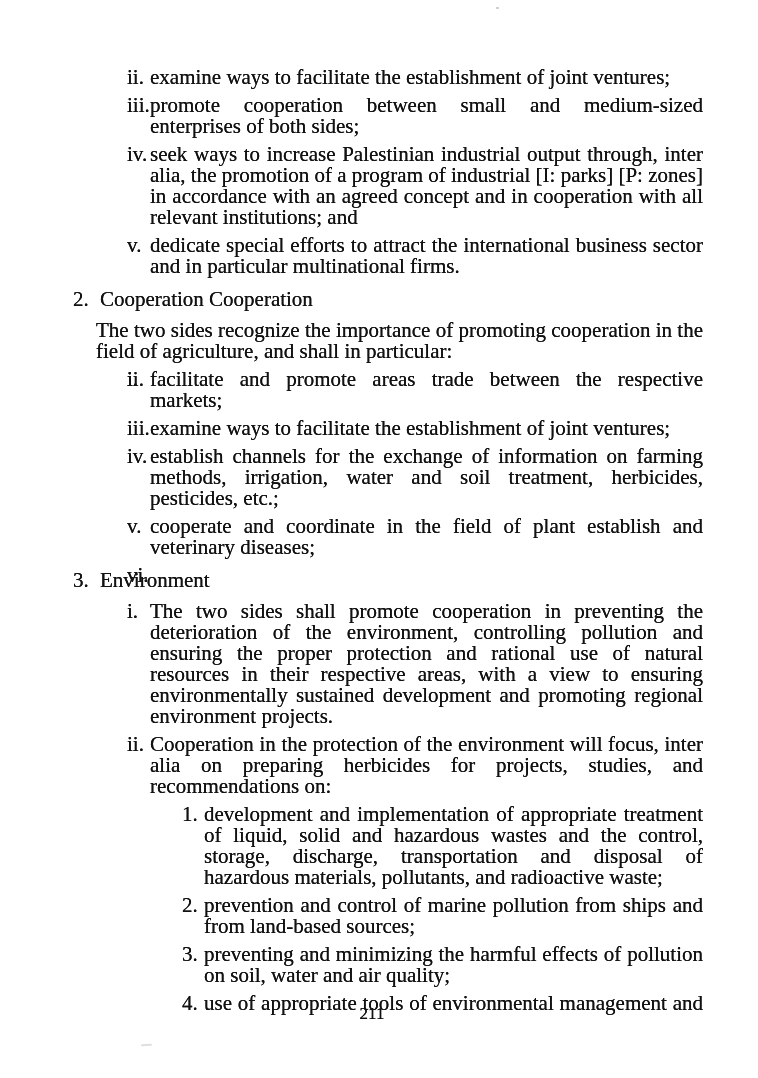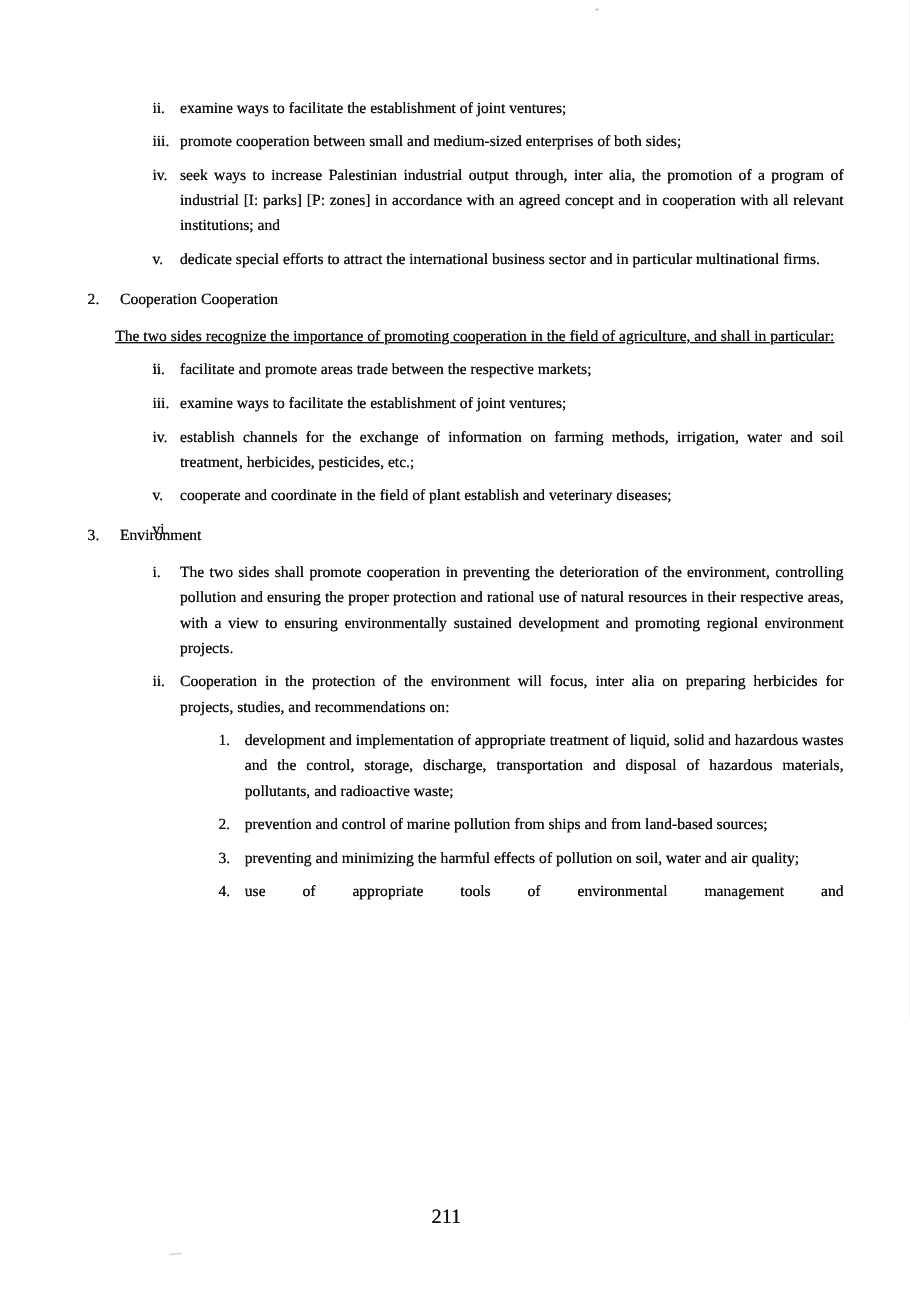--- a/index.html
+++ b/index.html
@@ -13,23 +13,23 @@
     height: 1078px;
     background: #ffffff;
     overflow: hidden;
     font-family: "Liberation Serif", "DejaVu Serif", serif;
     color: #121212;
     text-shadow: 0 0 0.4px currentColor; 
   }
   .doc {
     position: absolute;
     left: 75px;
-    top: 79px;
+    top: 67px;
     width: 628px;
-    font-size: 13px;
+    font-size: 21px;
     line-height: 21px;
     text-align: justify;
   }
   
   .li-roman {
     position: relative;
     padding-left: 75px;
     margin: 0 0 7px 0;
   }
   .li-roman > .marker {
@@ -56,21 +56,20 @@
     margin: 12px 0 10px 0;
     text-align: left;
   }
   .sec-head > .marker {
     position: absolute;
     left: -2px;
     top: 0;
   }
   .intro {
     margin: 0 0 7px 21px;
-    text-decoration: underline;
   }
   
   .force-justify {
     text-align-last: justify;
   }
   .page-number {
     position: absolute;
     top: 1003px;
     left: 0;
     right: 14px;

